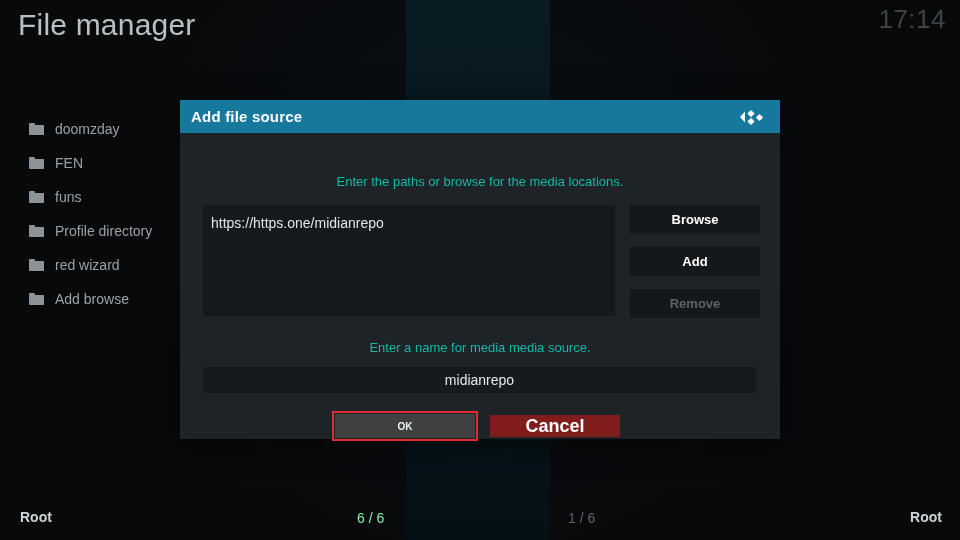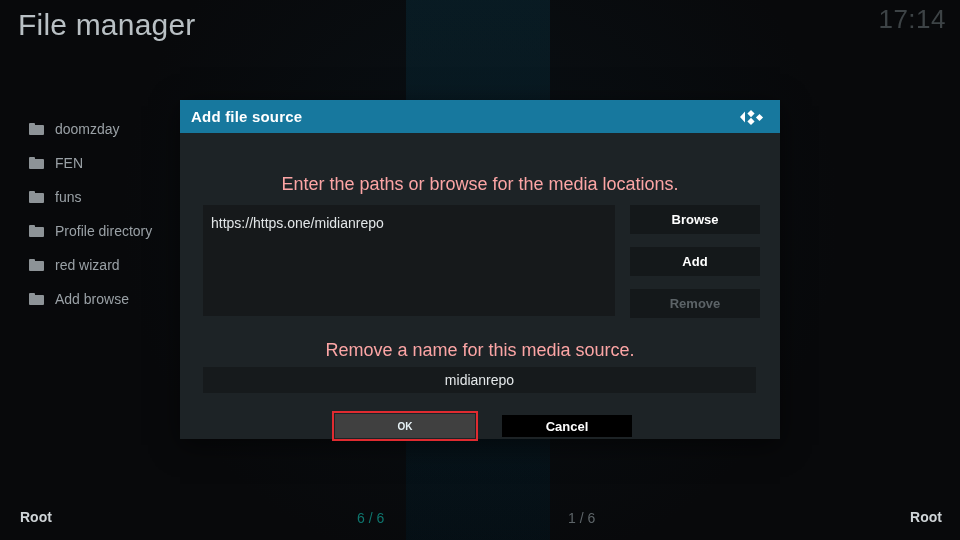--- a/index.html
+++ b/index.html
@@ -105,21 +105,21 @@
   }
 
   
   .footer {
     position: absolute;
     left: 0; bottom: 0;
     width: 960px; height: 42px;
   }
   .footer span { position: absolute; font-size: 14px; }
   .ft-left  { left: 20px;  top: 11px; color: #cfd4d7; font-weight: bold; }
-  .ft-count-left { left: 357px; top: 12px; color: #0f766e; }
+  .ft-count-left { left: 357px; top: 12px; color: #86efac; }
   .ft-count-right { left: 568px; top: 12px; color: #5d6468; }
   .ft-right { right: 18px; top: 11px; color: #cfd4d7; font-weight: bold; }
 
   
   .dialog {
     position: absolute;
     left: 180px;
     top: 100px;
     width: 600px;
     height: 339px;
@@ -149,22 +149,22 @@
   }
   .dlg-body {
     position: relative;
     height: 306px;
   }
 
   .hint {
     position: absolute;
     width: 100%;
     text-align: center;
-    font-size: 18px;
-    color: #fca5a5;
+    font-size: 13px;
+    color: #14b8a6;
   }
   .hint-paths { top: 41px; }
   .hint-name  { top: 207px; }
 
   .path-list {
     position: absolute;
     left: 23px;
     top: 72px;
     width: 412px;
     height: 111px;
@@ -239,29 +239,29 @@
     display: flex;
     align-items: center;
     justify-content: center;
     font-size: 10px;
     font-weight: bold;
     color: #e8f3f7;
     box-sizing: border-box;
   }
   .cancel-btn {
     position: absolute;
-    left: 322px;
+    left: 310px;
     top: 1px;
     width: 130px;
     height: 22px;
-    background: #000000;
+    background: #7f1d1d;
     display: flex;
     align-items: center;
     justify-content: center;
-    font-size: 13px;
+    font-size: 18px;
     font-weight: bold;
     color: #ffffff;
     box-sizing: border-box;
   }
 </style>
 </head>
 <body>
 
 <div id="screen">
   <div class="bg-panel-right"></div>
@@ -327,21 +327,21 @@
       <div class="path-list">
         <div class="path-item">https://https.one/midianrepo</div>
       </div>
 
       <div class="side-buttons">
         <div class="sbtn">Browse</div>
         <div class="sbtn">Add</div>
         <div class="sbtn disabled">Remove</div>
       </div>
 
-      <div class="hint hint-name">Remove a name for this media source.</div>
+      <div class="hint hint-name">Enter a name for media media source.</div>
 
       <div class="name-field">midianrepo</div>
 
       <div class="bottom-buttons">
         <div class="ok-wrap">
           <div class="ok-btn">OK</div>
         </div>
         <div class="cancel-btn">Cancel</div>
       </div>
 

